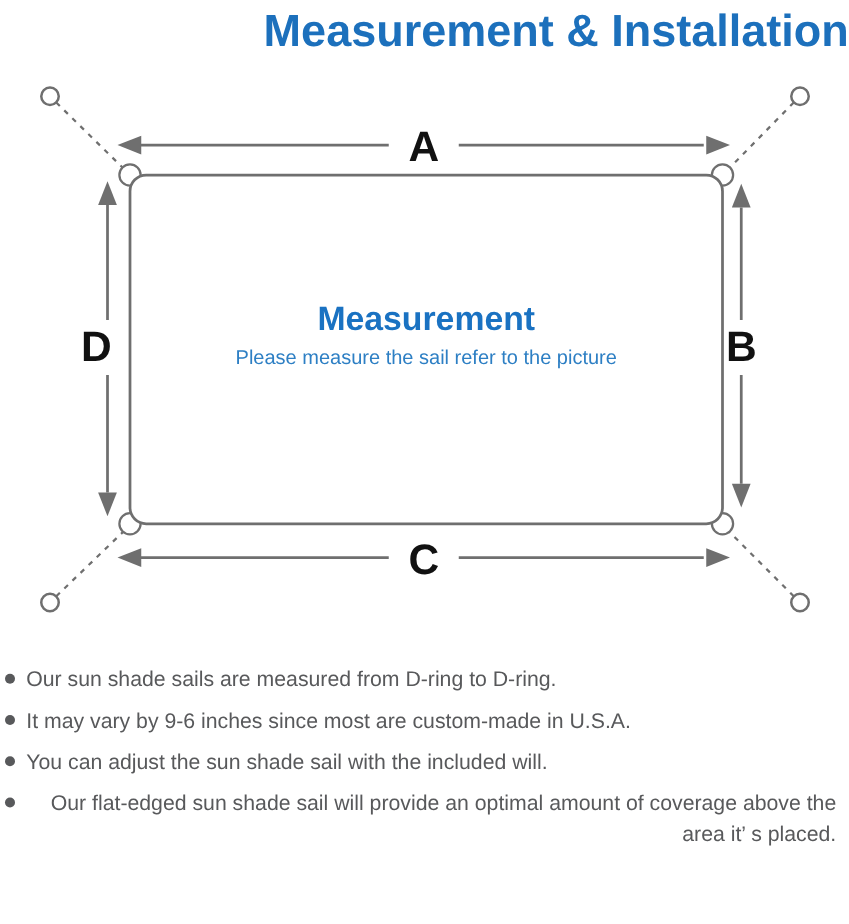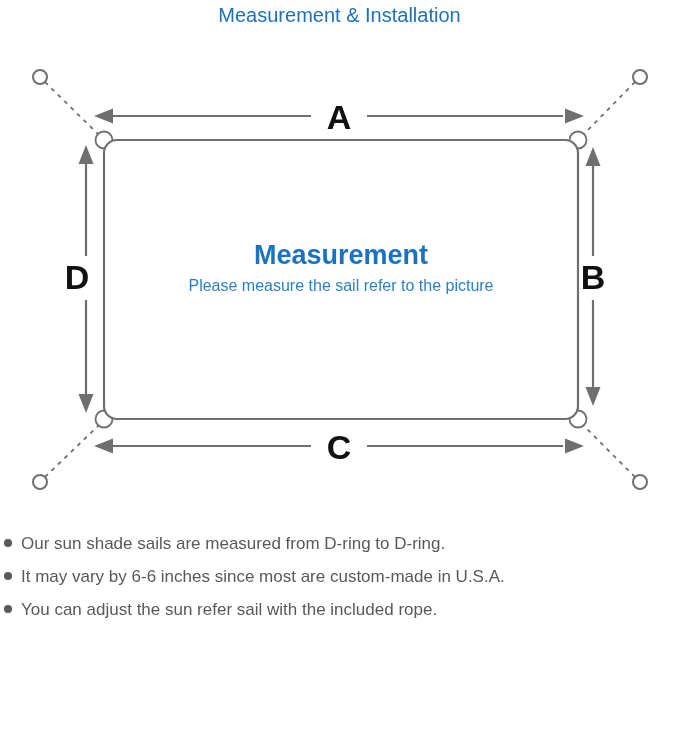--- a/index.html
+++ b/index.html
@@ -11,22 +11,22 @@
     --note-gray:#58595B;
   }
   html,body{margin:0;padding:0;background:#ffffff;}
   body{
     width:679px;height:739px;overflow:hidden;
     font-family:"Liberation Sans",sans-serif;
     -webkit-font-smoothing:antialiased;
   }
   .page-title{
     padding-top:4px;height:40px;
-    text-align:center;
-    font-size:20px;font-weight:normal;
+    text-align:right;
+    font-size:36px;font-weight:bold;
     color:var(--title-blue);
     letter-spacing:0px;
   }
   .diagram-wrap{width:679px;height:475px;}
   svg text{font-family:"Liberation Sans",sans-serif;}
   .dim-label{font-size:34px;font-weight:bold;fill:var(--label-black);}
   .center-heading{font-size:27px;font-weight:bold;fill:var(--center-heading-blue);}
   .center-subtitle{font-size:16px;fill:var(--center-subtitle-blue);}
   .dim-line{stroke:var(--diagram-gray);stroke-width:2.2;fill:none;}
   .arrow-head{fill:var(--diagram-gray);stroke:none;}
@@ -108,19 +108,23 @@
   </svg>
 </div>
 
 <ul class="notes">
   <li class="note-item">
     <span class="bullet-dot"></span>
     <span class="note-text">Our sun shade sails are measured from D-ring to D-ring.</span>
   </li>
   <li class="note-item">
     <span class="bullet-dot"></span>
-    <span class="note-text">It may vary by 6-6 inches since most are custom-made in U.S.A.</span>
+    <span class="note-text">It may vary by 9-6 inches since most are custom-made in U.S.A.</span>
   </li>
   <li class="note-item">
     <span class="bullet-dot"></span>
-    <span class="note-text">You can adjust the sun refer sail with the included rope.</span>
+    <span class="note-text">You can adjust the sun shade sail with the included will.</span>
+  </li>
+  <li class="note-item">
+    <span class="bullet-dot"></span>
+    <span class="note-text">Our flat-edged sun shade sail will provide an optimal amount of coverage above the area it’ s placed.</span>
   </li>
 </ul>
 
 </body></html>

